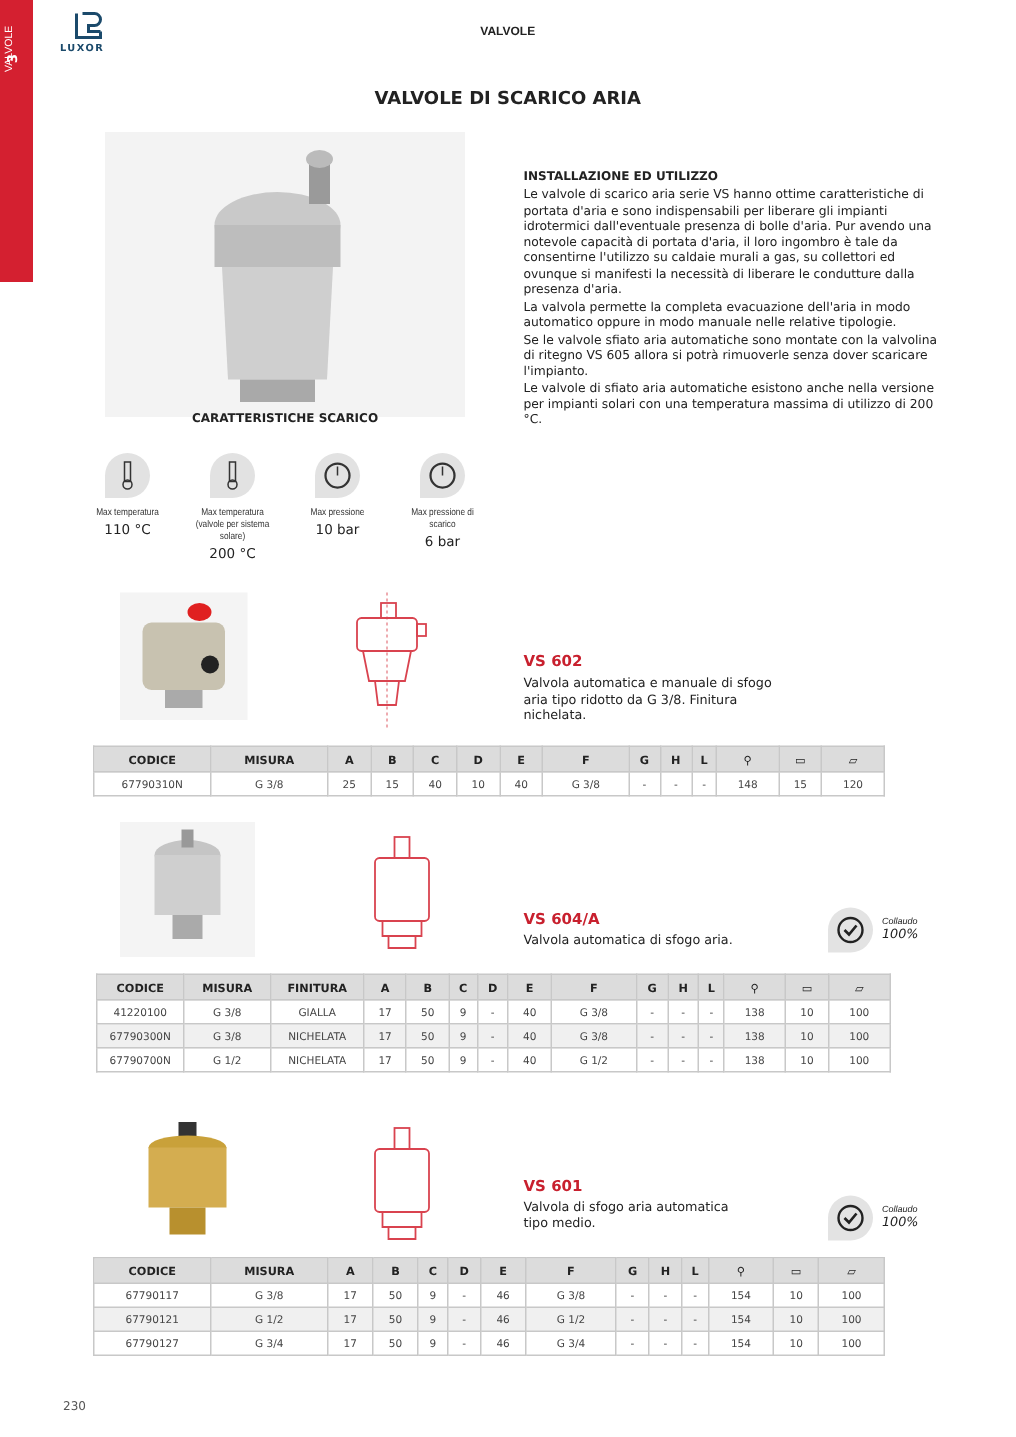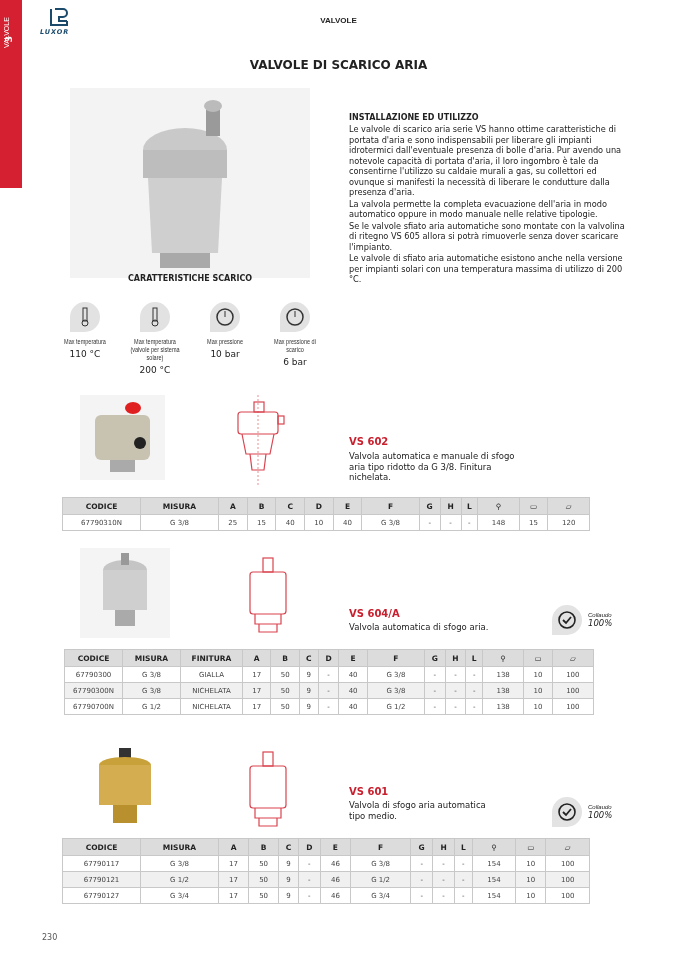--- a/index.html
+++ b/index.html
@@ -2,21 +2,21 @@
 <html><head>
 <meta charset="utf-8">
 <style>
   * { box-sizing: border-box; margin: 0; padding: 0; }
   body { width: 677px; height: 958px; background: #fff; position: relative; font-family: "DejaVu Sans", sans-serif; color: #222; overflow: hidden; }
   .side-tab { position: absolute; left: 0; top: 0; width: 22px; height: 188px; background: #d42030; }
   .side-tab .txt { position: absolute; left: 3px; top: 8px; writing-mode: vertical-rl; transform: rotate(180deg); color: #fff; font-size: 7px; height: 40px; font-family: "Liberation Sans", sans-serif; }
   .side-tab .num { position: absolute; left: 6px; top: 34px; color: #fff; font-size: 9px; font-weight: bold; transform: rotate(-90deg); }
   .logo { position: absolute; left: 40px; top: 8px; width: 40px; }
   .logo svg { display: block; margin-left: 9px; }
-  .logo .brand { font-size: 6.5px; font-weight: bold; color: #1b4a6b; letter-spacing: 1px; margin-top: 2px; font-style: italic; }
+  .logo .brand { font-size: 6.5px; font-weight: bold; color: #1b4a6b; letter-spacing: 1px; margin-top: 2px; }
   .header-title { position: absolute; left: 0; width: 677px; top: 16px; text-align: center; font-size: 8px; font-weight: bold; font-family: "Liberation Sans", sans-serif; }
   .page-title { position: absolute; left: 0; width: 677px; top: 58px; text-align: center; font-size: 12px; font-weight: bold; }
   .hero-img { position: absolute; left: 70px; top: 88px; width: 240px; height: 190px; background: #f3f3f3; }
   .spec-title { position: absolute; left: 70px; top: 274px; width: 240px; text-align: center; font-size: 8px; font-weight: bold; }
   .specs { position: absolute; left: 50px; top: 302px; width: 280px; display: flex; }
   .spec { width: 70px; text-align: center; }
   .spec .ico { width: 30px; height: 30px; margin: 0 auto; border-radius: 50% 50% 50% 0; background: #e2e2e2; display: flex; align-items: center; justify-content: center; }
   .spec .lab { font-family: "Liberation Sans", sans-serif; font-size: 6.5px; line-height: 8px; margin-top: 6px; color: #333; transform: scaleX(0.85); }
   .spec .val { font-size: 9px; margin-top: 3px; }
   .install { position: absolute; left: 349px; top: 113px; width: 278px; }
@@ -224,21 +224,21 @@
         <th>G</th>
         <th>H</th>
         <th>L</th>
     <th>⚲</th>
         <th>▭</th>
         <th>▱</th>
   </tr>
     </thead>
   <tbody>
     <tr>
-        <td>67790300</td>
+        <td>41220100</td>
         <td>G 3/8</td>
         <td>GIALLA</td>
         <td>17</td>
         <td>50</td>
         <td>9</td>
         <td>-</td>
         <td>40</td>
         <td>G 3/8</td>
         <td>-</td>
         <td>-</td>

